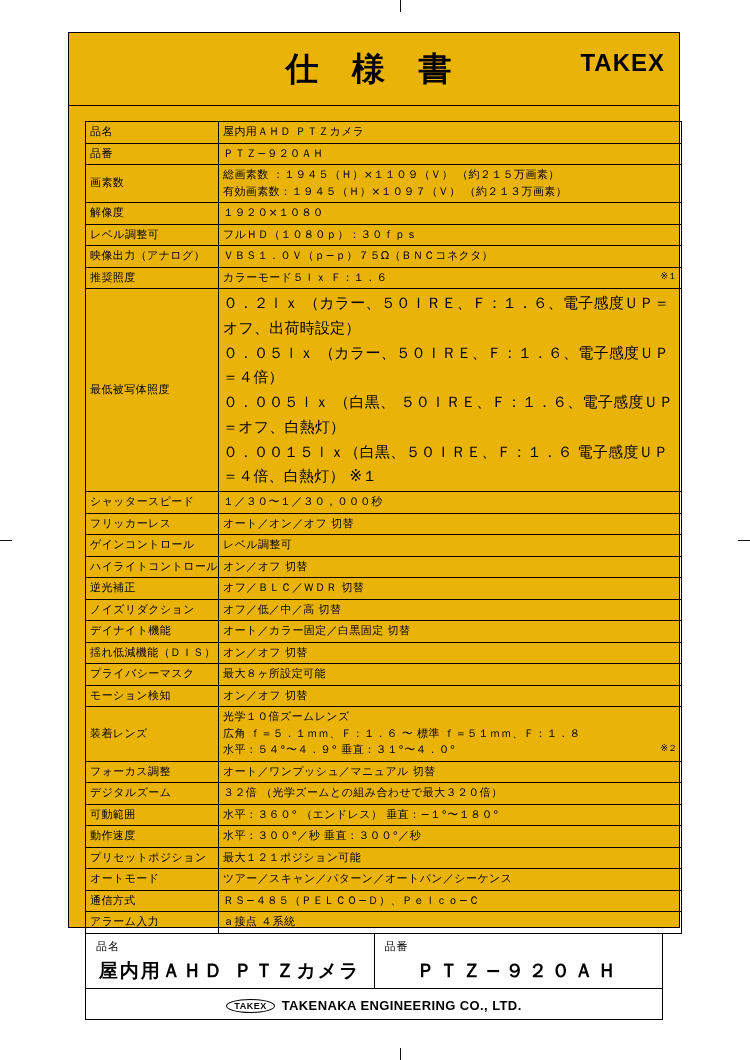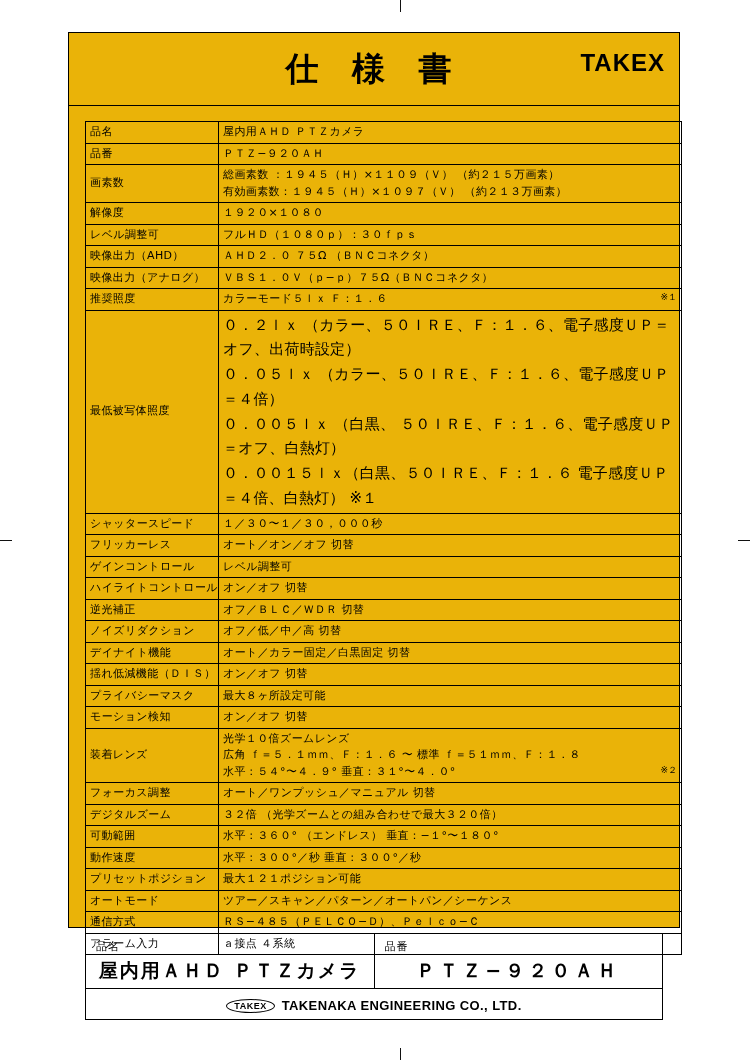--- a/index.html
+++ b/index.html
@@ -193,26 +193,20 @@
             <tr>
               <td class="label">解像度</td>
               <td class="value">
                 <span class="ln">１９２０×１０８０</span>
               </td>
             </tr>
             <tr>
               <td class="label">レベル調整可</td>
               <td class="value">
                 <span class="ln">フルＨＤ（１０８０ｐ）：３０ｆｐｓ</span>
-              </td>
-            </tr>
-            <tr>
-              <td class="label">映像出力（AHD）</td>
-              <td class="value">
-                <span class="ln">ＡＨＤ２．０ ７５Ω （ＢＮＣコネクタ）</span>
               </td>
             </tr>
             <tr>
               <td class="label">映像出力（アナログ）</td>
               <td class="value">
                 <span class="ln">ＶＢＳ１．０Ｖ（ｐ−ｐ）７５Ω（ＢＮＣコネクタ）</span>
               </td>
             </tr>
             <tr>
               <td class="label">推奨照度</td>

